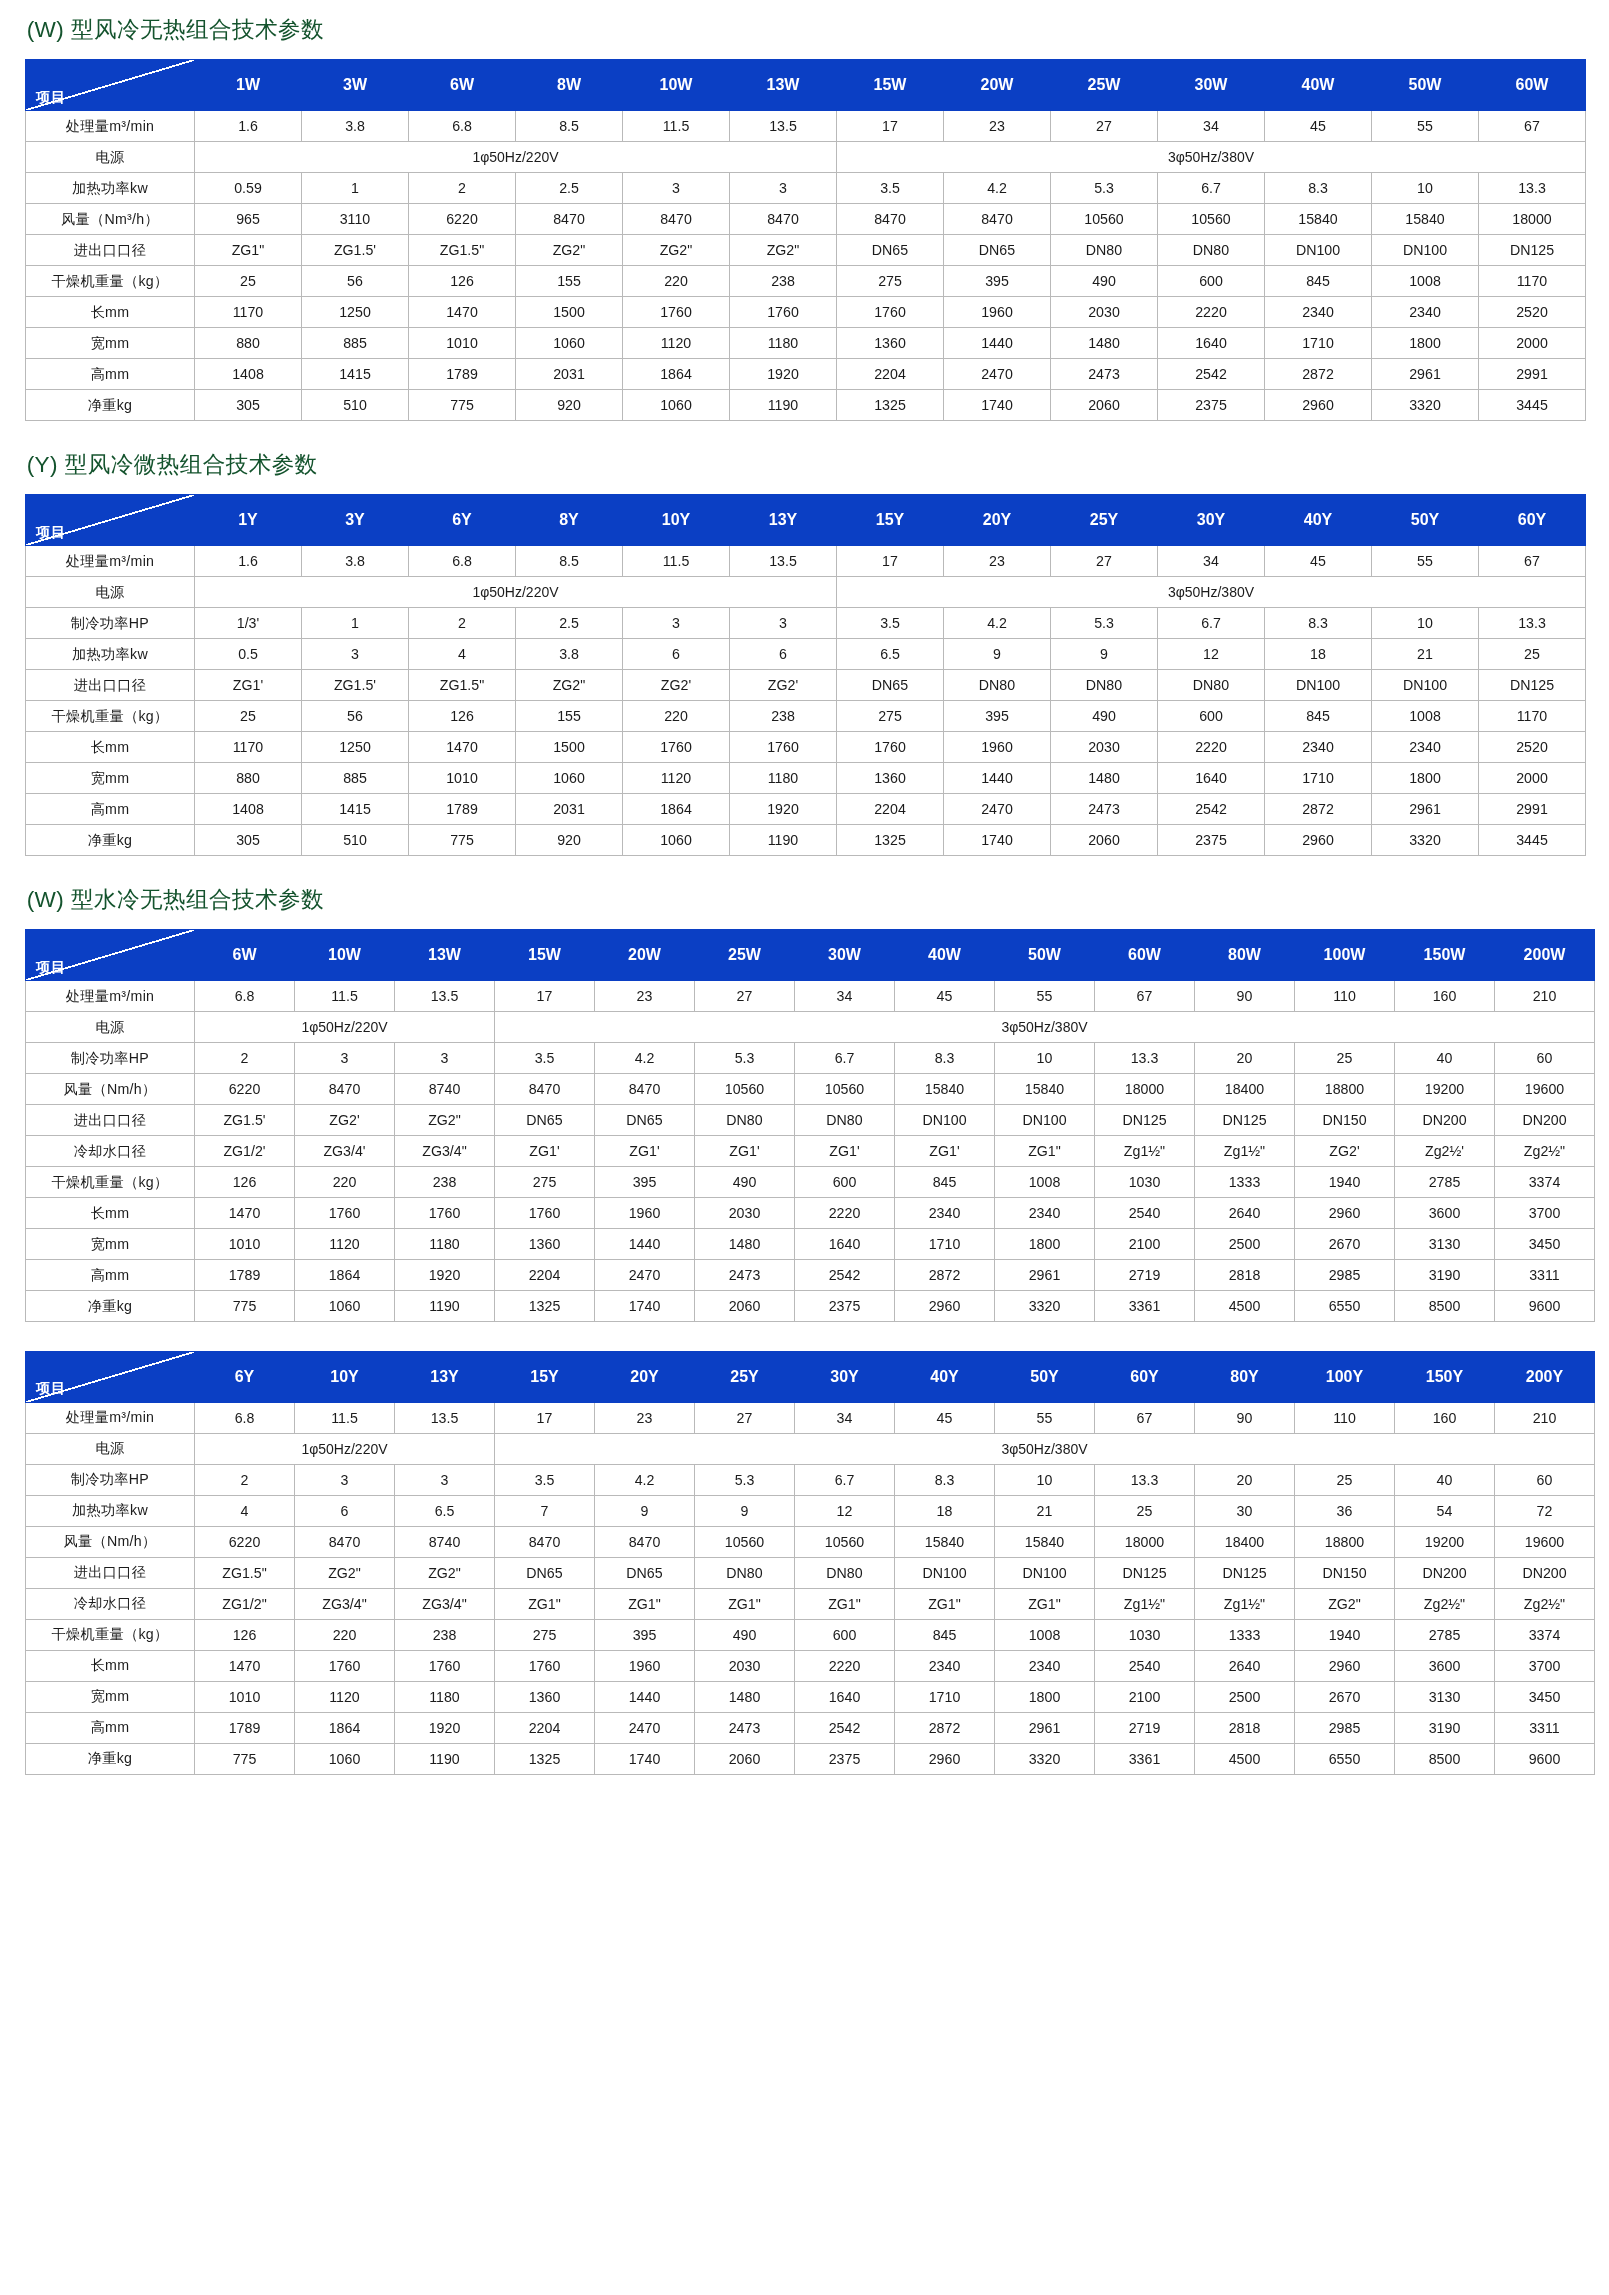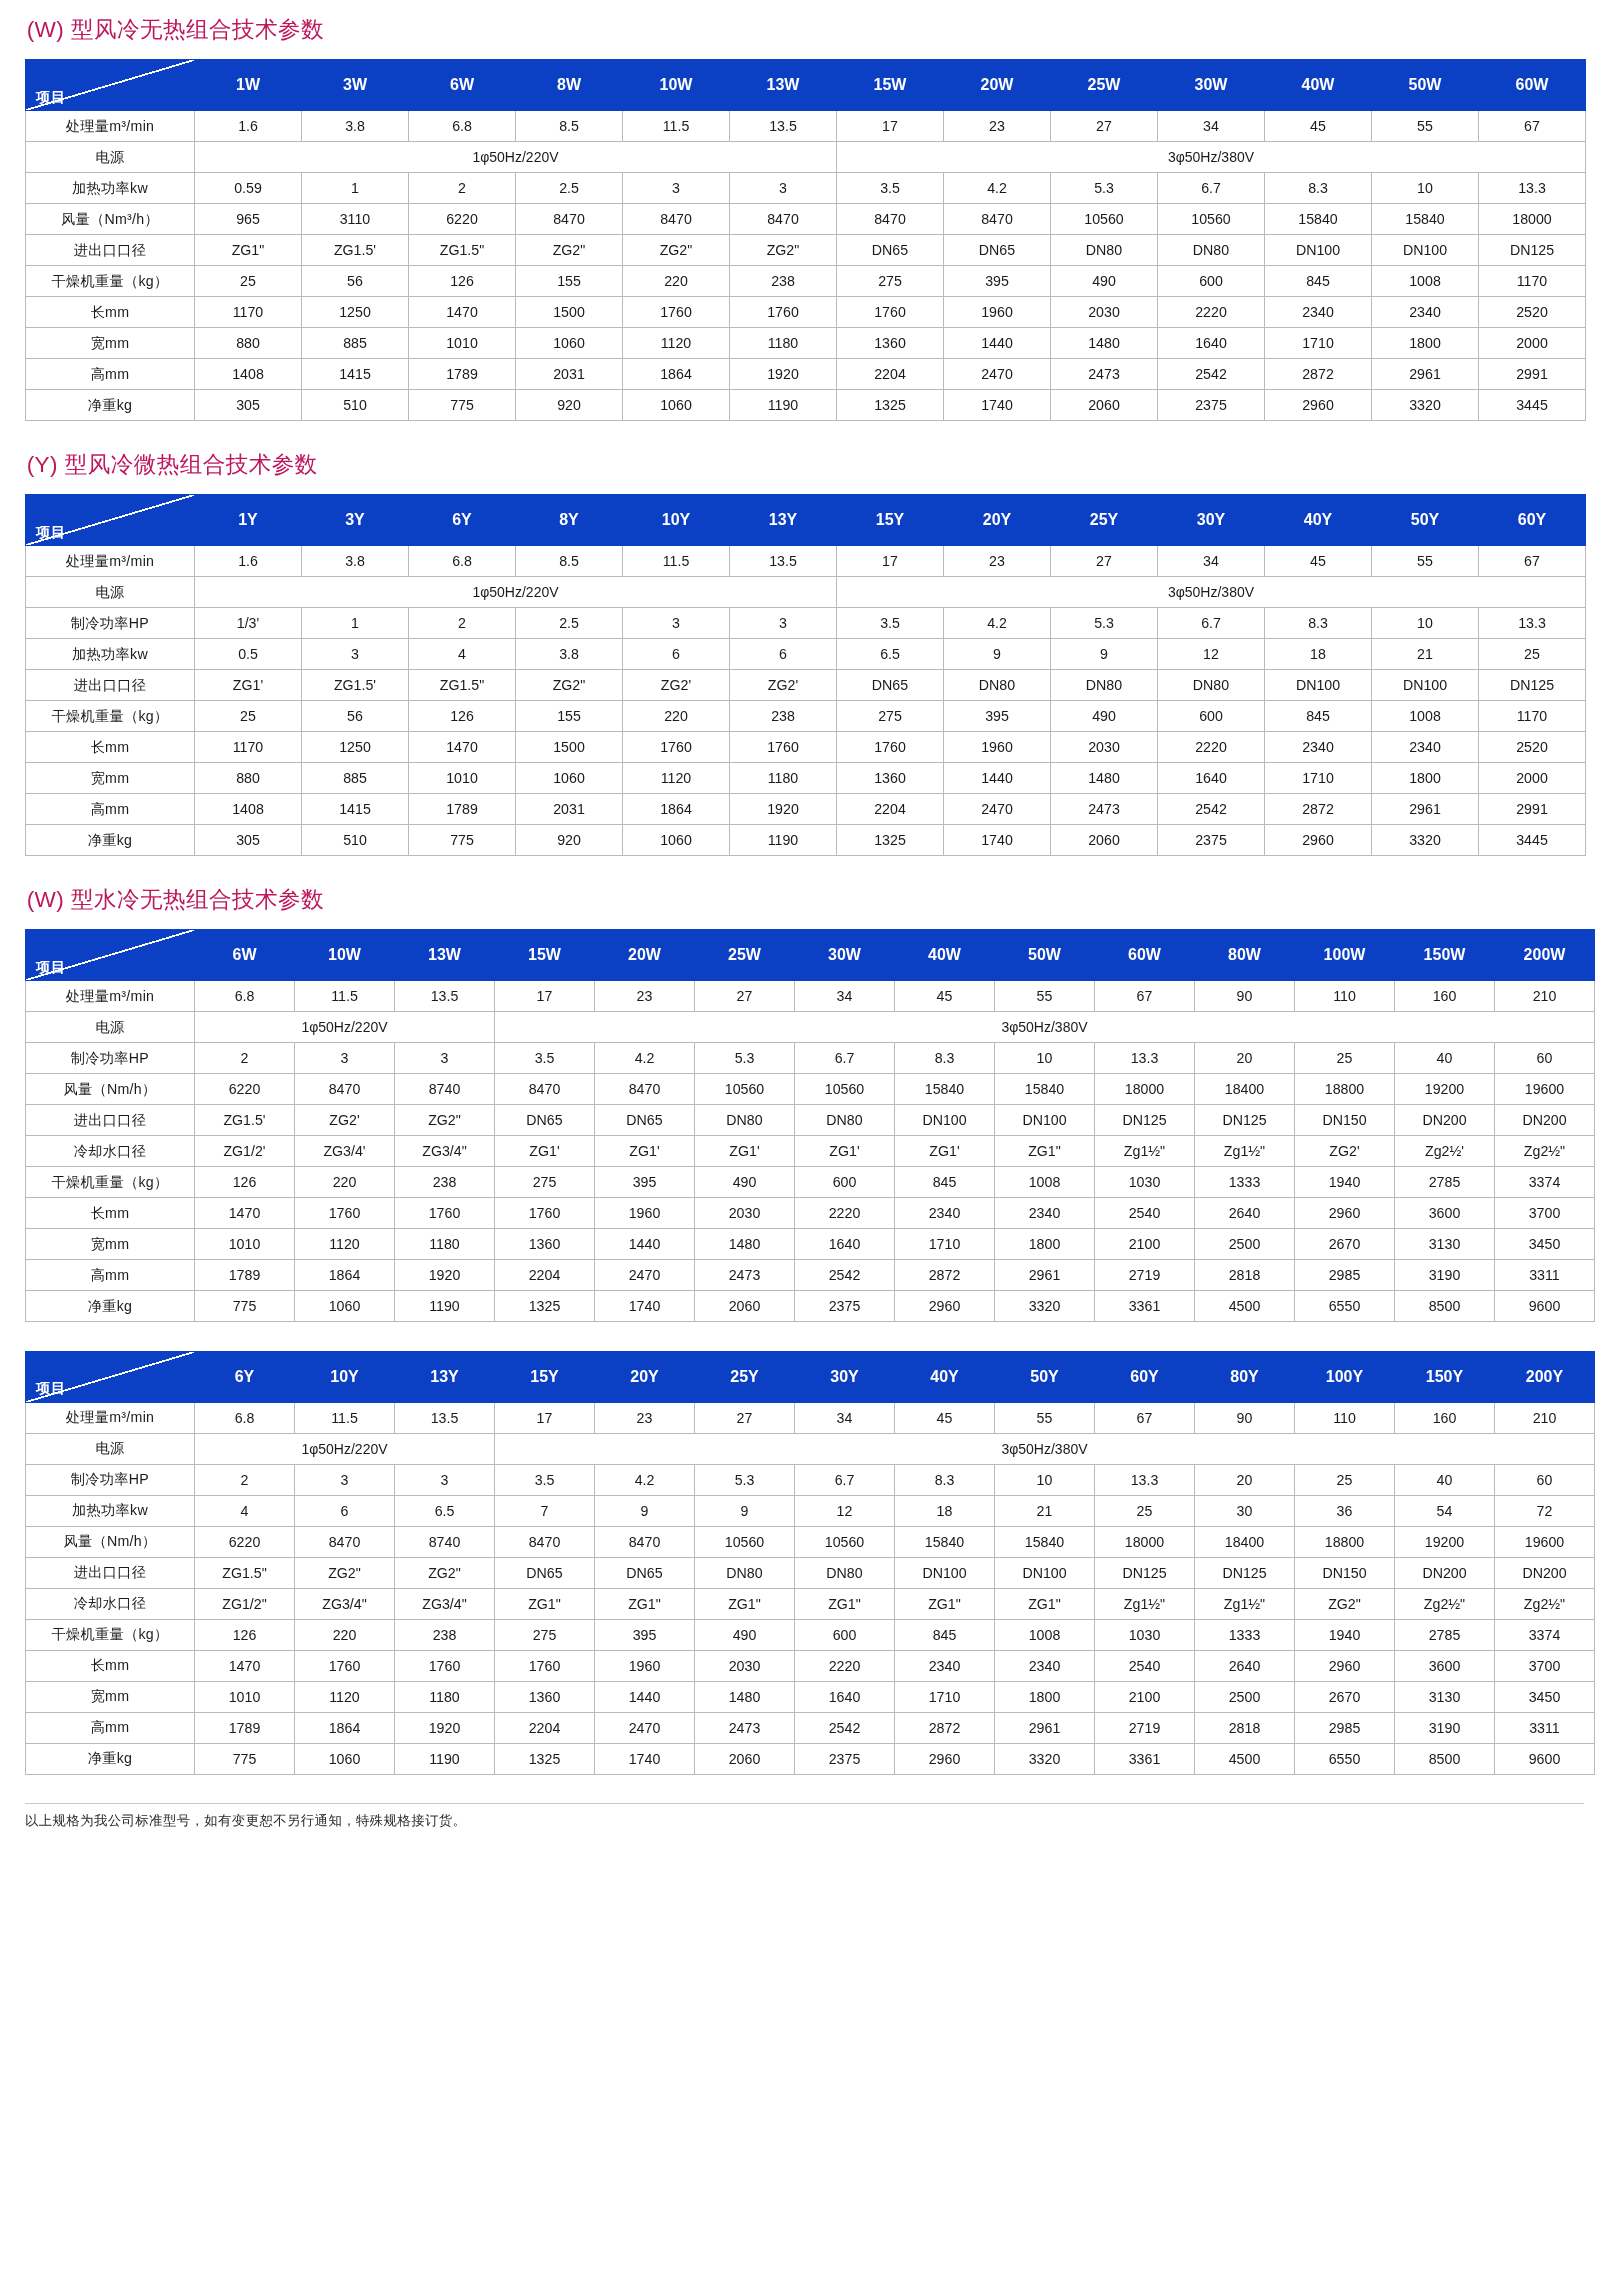--- a/index.html
+++ b/index.html
@@ -17,21 +17,21 @@
     width: 1609px;
     box-sizing: border-box;
     padding: 15px 25px 17px 25px;
   }
   .section {
     margin-bottom: 28.5px;
   }
   .section-title {
     font-size: 22.6px;
     font-weight: 400;
-    color: #be185d;
+    color: #14532d;
     letter-spacing: 0.4px;
     margin: 0 0 15px 1.7px;
     line-height: 1.3;
   }
   table.spec {
     border-collapse: collapse;
     width: 1561px;
     table-layout: fixed;
     font-size: 14.2px;
   }
@@ -891,15 +891,14 @@
               <td class="data faded-4">3361</td>
               <td class="data faded-4">4500</td>
               <td class="data faded-4">6550</td>
               <td class="data faded-2">8500</td>
               <td class="data faded-1">9600</td>
             </tr>
           </tbody>
         </table>
       </div>
     </div>
-  <div class="footnote">以上规格为我公司标准型号，如有变更恕不另行通知，特殊规格接订货。</div>
 </div>
 
 
 </body></html>

